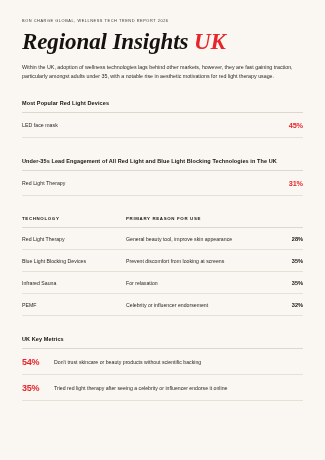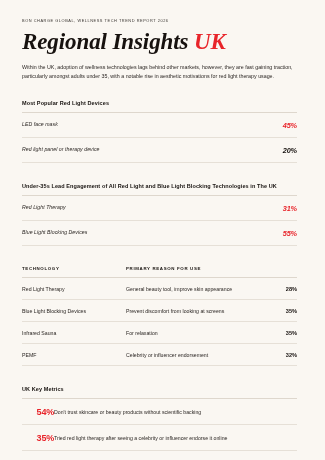--- a/index.html
+++ b/index.html
@@ -11,21 +11,21 @@
     height: 460px;
     background: #faf7f2;
     font-family: "Liberation Sans", sans-serif;
     color: #1a1a1a;
     overflow: hidden;
   }
   .page {
     width: 325px;
     height: 460px;
     box-sizing: border-box;
-    padding: 18px 28px 0 22px;
+    padding: 18px 22px 0 22px;
     position: relative;
   }
 
   
   .eyebrow {
     font-size: 3.9px;
     letter-spacing: 0.55px;
     text-transform: uppercase;
     color: #3a3632;
     margin: 0 0 7px 0;
@@ -61,24 +61,24 @@
     font-weight: bold;
     letter-spacing: 0.1px;
     color: #17120f;
     padding-bottom: 6px;
     border-bottom: 0.7px solid #ded7cd;
     margin: 0;
   }
 
   .row {
     display: flex;
+    align-items: center;
     justify-content: space-between;
     padding: 7.5px 0 7.5px 0;
     border-bottom: 0.7px solid #e6e0d7;
-    font-style: italic;
   }
   .row-label {
     font-size: 5.2px;
     color: #2c2724;
     letter-spacing: 0.05px;
   }
   .row-value {
     font-size: 7.3px;
     font-weight: bold;
     color: #17120f;
@@ -128,21 +128,20 @@
 
   
   .metrics {
     margin-top: 20px;
   }
   .mrow {
     display: flex;
     align-items: center;
     padding: 7.5px 0;
     border-bottom: 0.7px solid #e6e0d7;
-    text-align: right;
   }
   .mrow-value {
     width: 32px;
     flex: 0 0 32px;
     font-size: 9px;
     font-weight: bold;
     color: #e8242a;
     letter-spacing: -0.2px;
   }
   .mrow-label {
@@ -161,36 +160,28 @@
     <p class="intro">Within the UK, adoption of wellness technologies lags behind other markets, however, they are fast gaining traction, particularly amongst adults under 35, with a notable rise in aesthetic motivations for red light therapy usage.</p>
   </div>
 
   <div class="section">
     <p class="section-head">Most Popular Red Light Devices</p>
 
     <div class="row">
       <span class="row-label">LED face mask</span>
       <span class="row-value accent">45%</span>
     </div>
-    <div class="row">
-      <span class="row-label">Red light panel or therapy device</span>
-      <span class="row-value">20%</span>
-    </div>
   </div>
 
   <div class="section">
     <p class="section-head">Under-35s Lead Engagement of All Red Light and Blue Light Blocking Technologies in The UK</p>
 
     <div class="row">
       <span class="row-label">Red Light Therapy</span>
       <span class="row-value accent">31%</span>
-    </div>
-    <div class="row">
-      <span class="row-label">Blue Light Blocking Devices</span>
-      <span class="row-value accent">55%</span>
     </div>
   </div>
 
   <div class="table">
     <div class="thead">
       <span class="th col-tech">TECHNOLOGY</span>
       <span class="th col-reason">PRIMARY REASON FOR USE</span>
       <span class="th col-pct"></span>
     </div>
 

